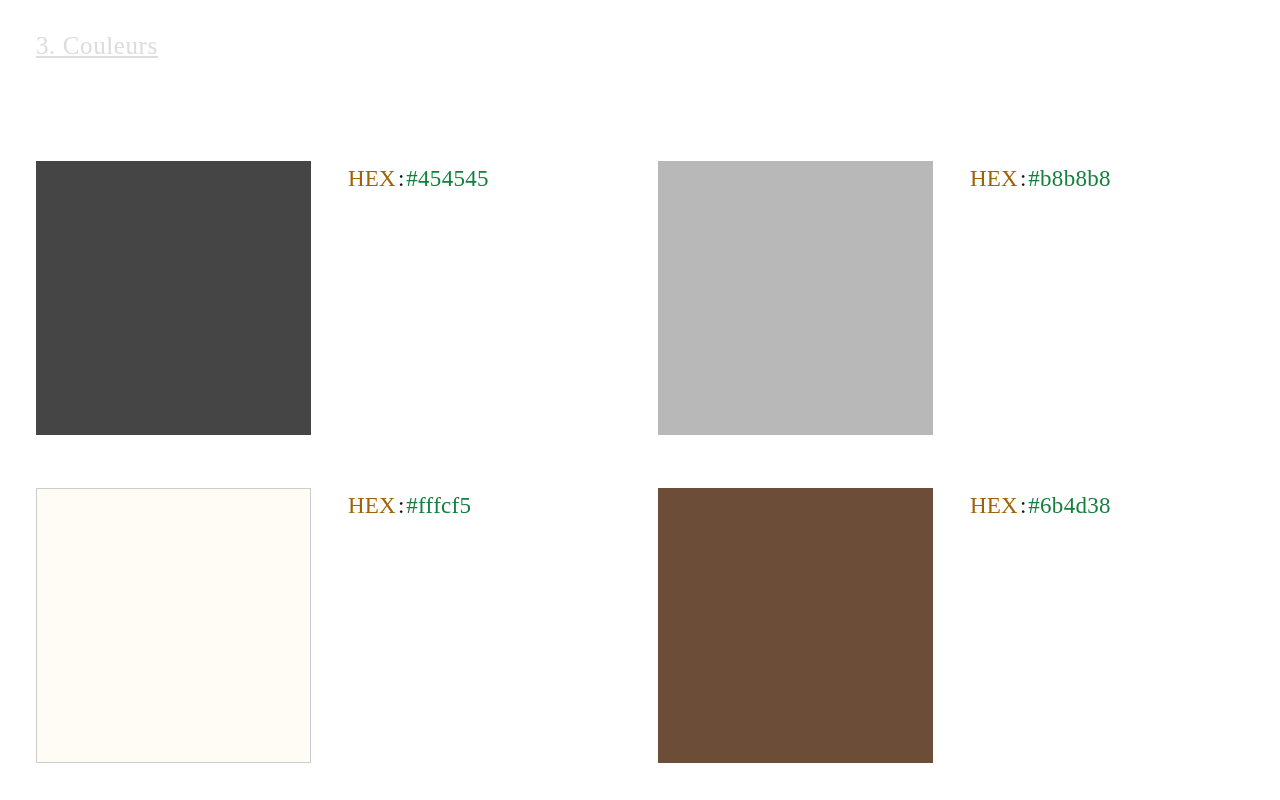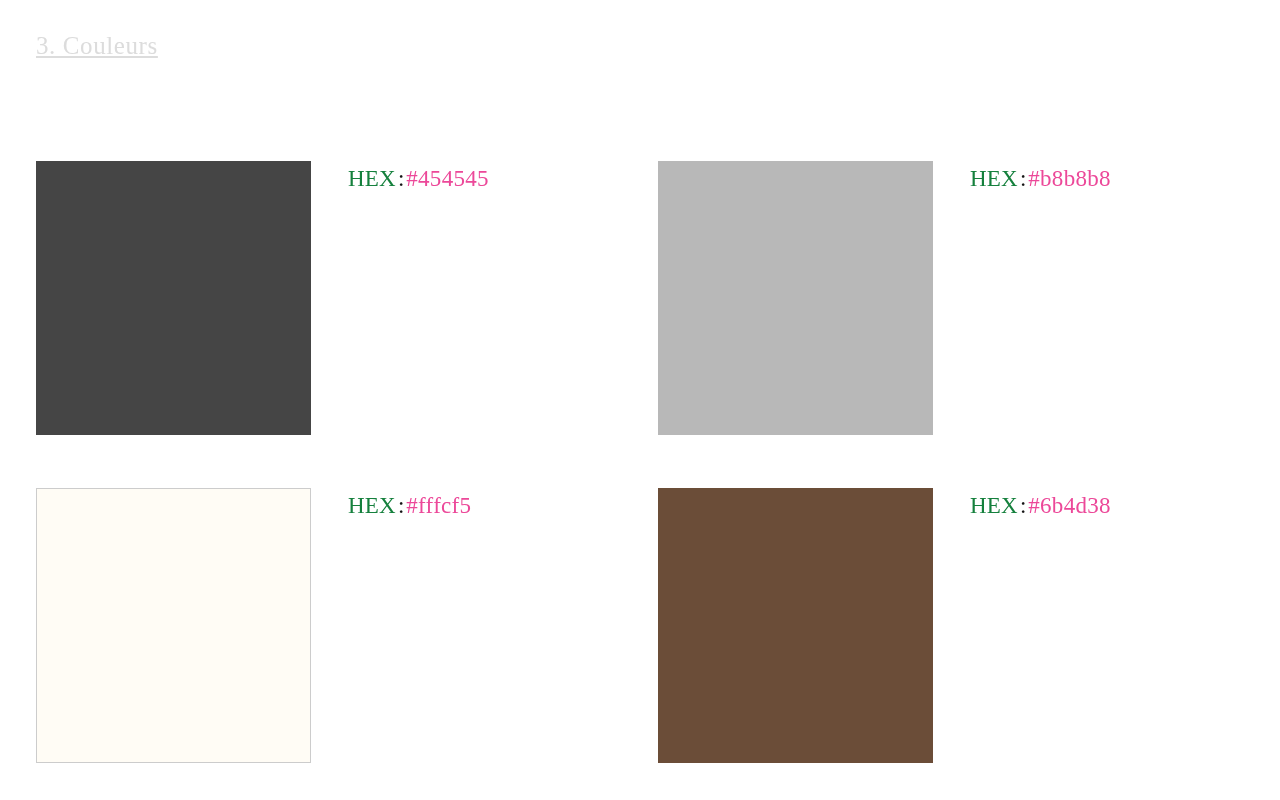--- a/index.html
+++ b/index.html
@@ -75,31 +75,31 @@
     top: 3px;
     left: 312px;
     font-family: "Liberation Serif", "DejaVu Serif", serif;
     font-size: 23px;
     line-height: 30px;
     white-space: nowrap;
     color: #111111;
   }
 
   .swatch-label .label-key {
-    color: #15803d;
+    color: #a16207;
     letter-spacing: 0.2px;
   }
 
   .swatch-label .label-sep {
     color: #141414;
     padding: 0 2px;
   }
 
   .swatch-label .label-value {
-    color: #ec4899;
+    color: #15803d;
     letter-spacing: 0.3px;
   }
 </style>
 </head>
 <body style="background-color: rgb(255, 255, 255);">
 
 <div id="page-root">
 
   <div class="section-title">3. Couleurs</div>
 

